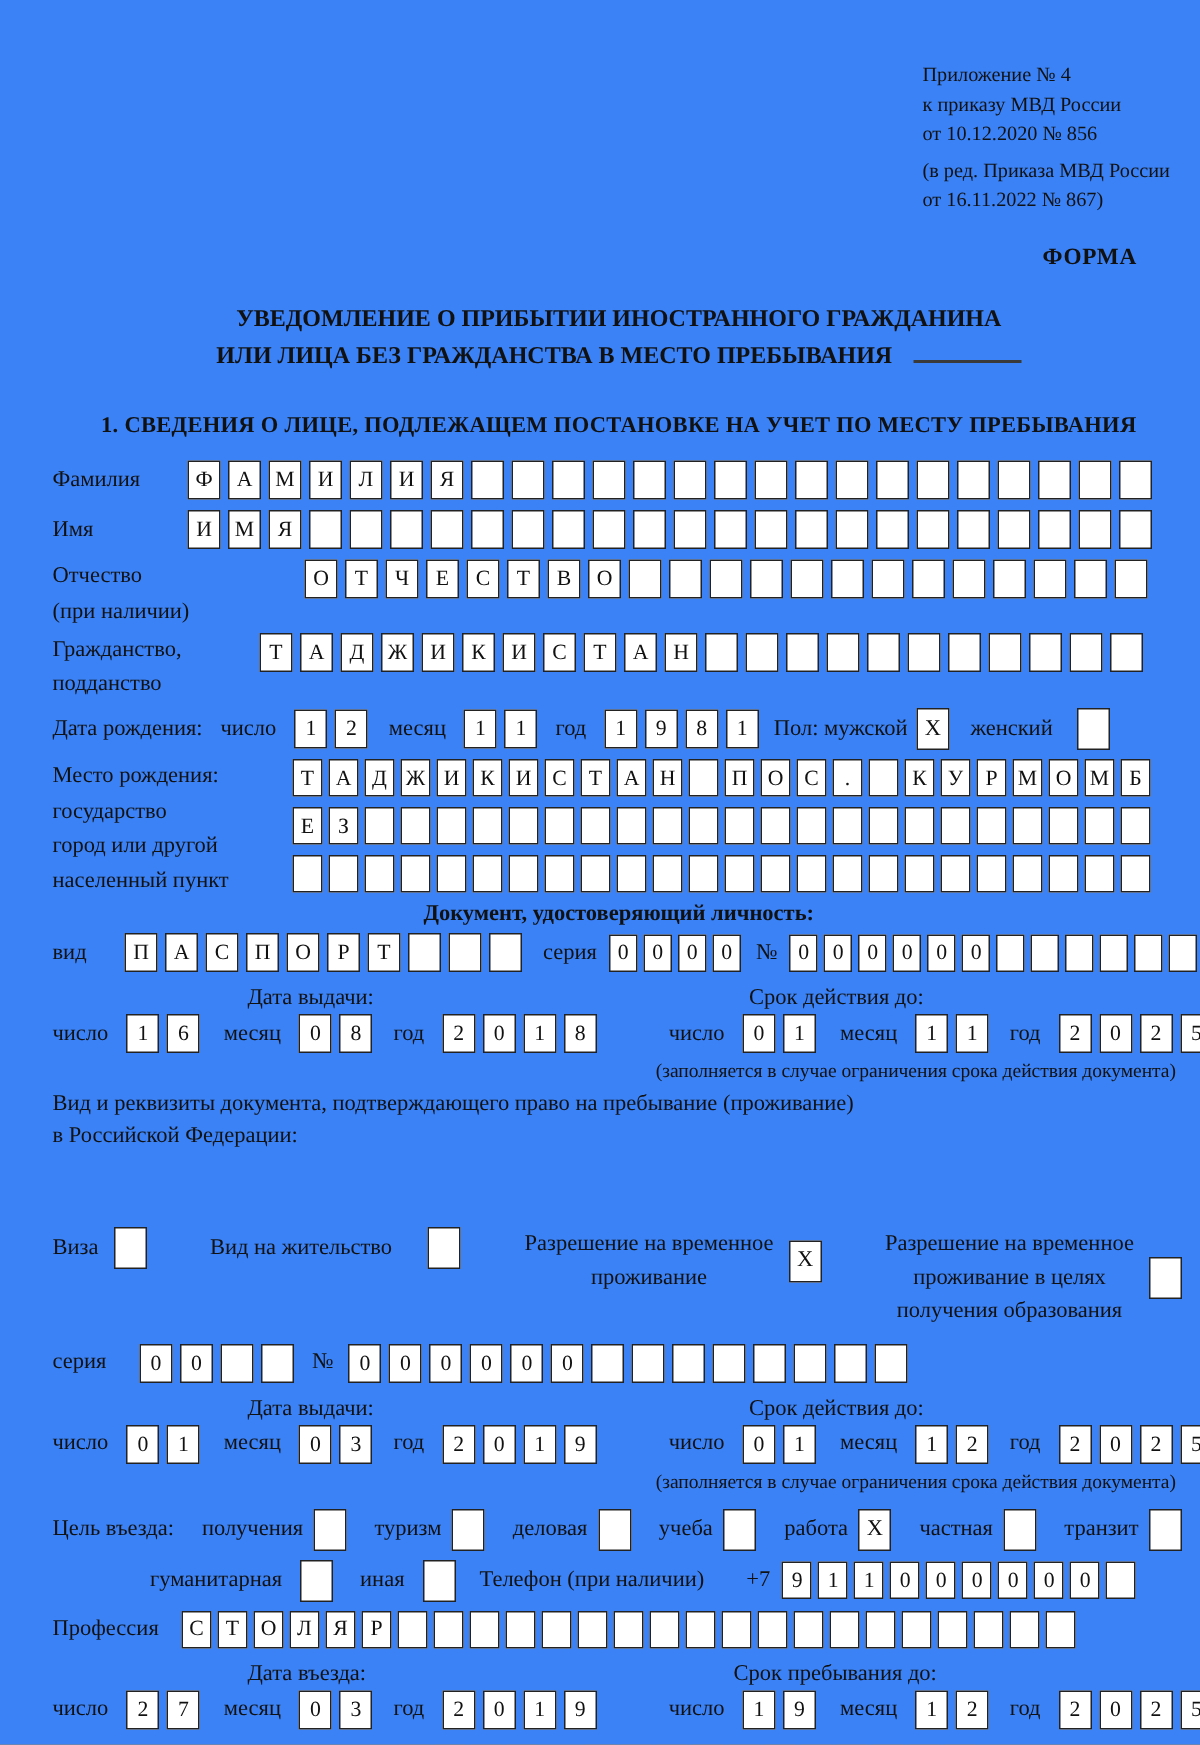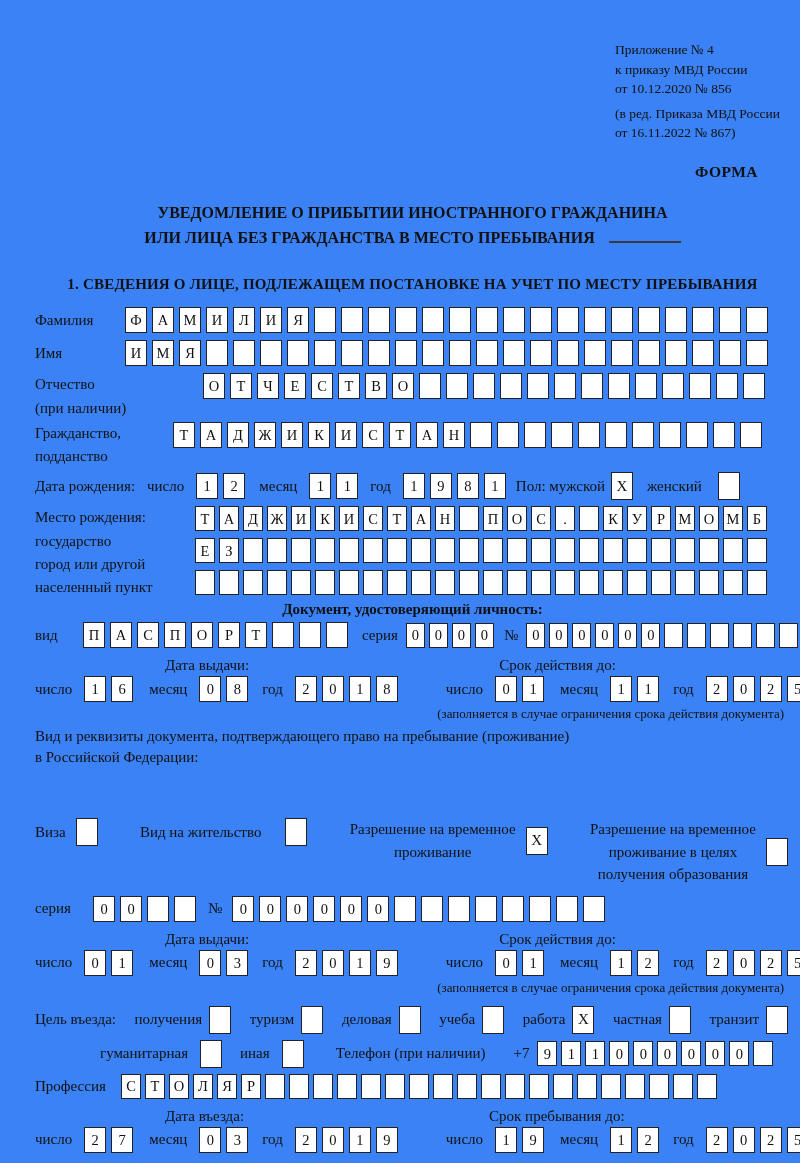--- a/index.html
+++ b/index.html
@@ -549,21 +549,21 @@
         <span>транзит</span>
         <span class="cbox"></span>
       </span>
   </div>
 
   <div class="frow mt6">
     <span style="margin-left:65px;">гуманитарная</span>
     <span class="cbox" style="margin-left:12px;"></span>
     <span style="margin-left:18px;">иная</span>
     <span class="cbox" style="margin-left:12px;"></span>
-    <span style="margin-left:32px;">Телефон (при наличии)</span>
+    <span style="margin-left:16px;">Телефон (при наличии)</span>
     <span style="margin-left:28px;">+7</span>
     <span class="cells sm" style="margin-left:8px;">
         <span class="cell">9</span>
         <span class="cell">1</span>
         <span class="cell">1</span>
         <span class="cell">0</span>
         <span class="cell">0</span>
         <span class="cell">0</span>
         <span class="cell">0</span>
         <span class="cell">0</span>

